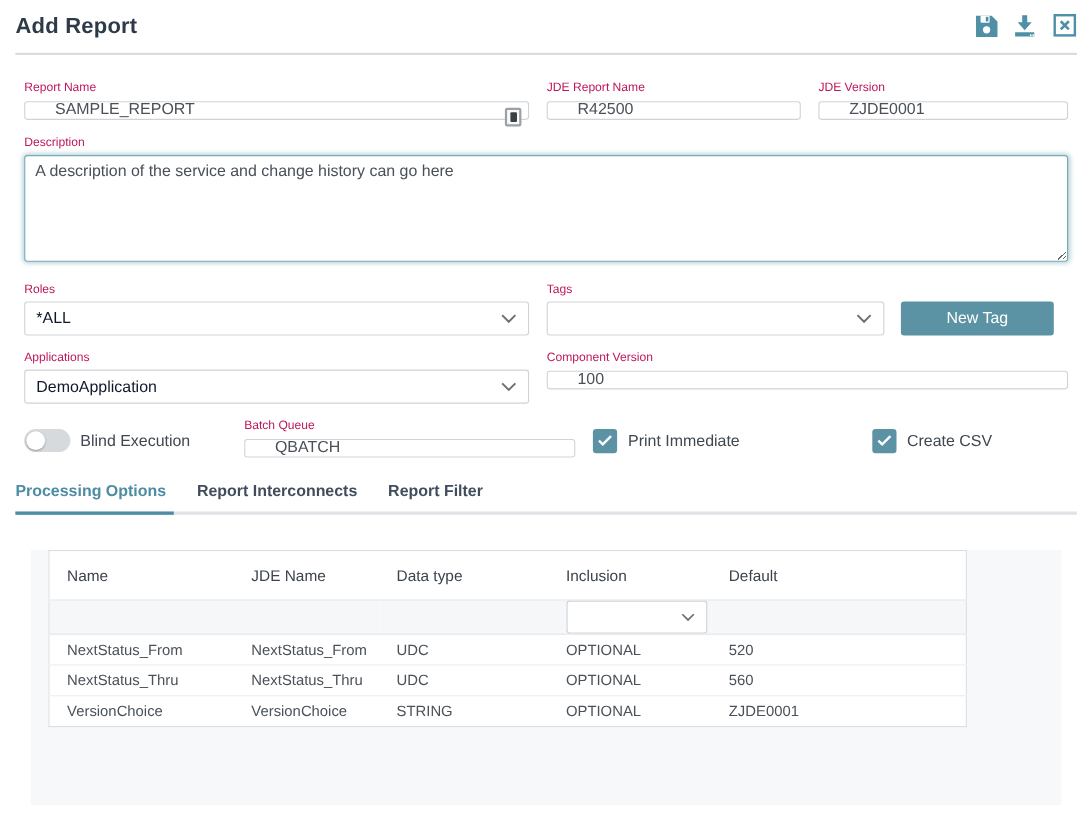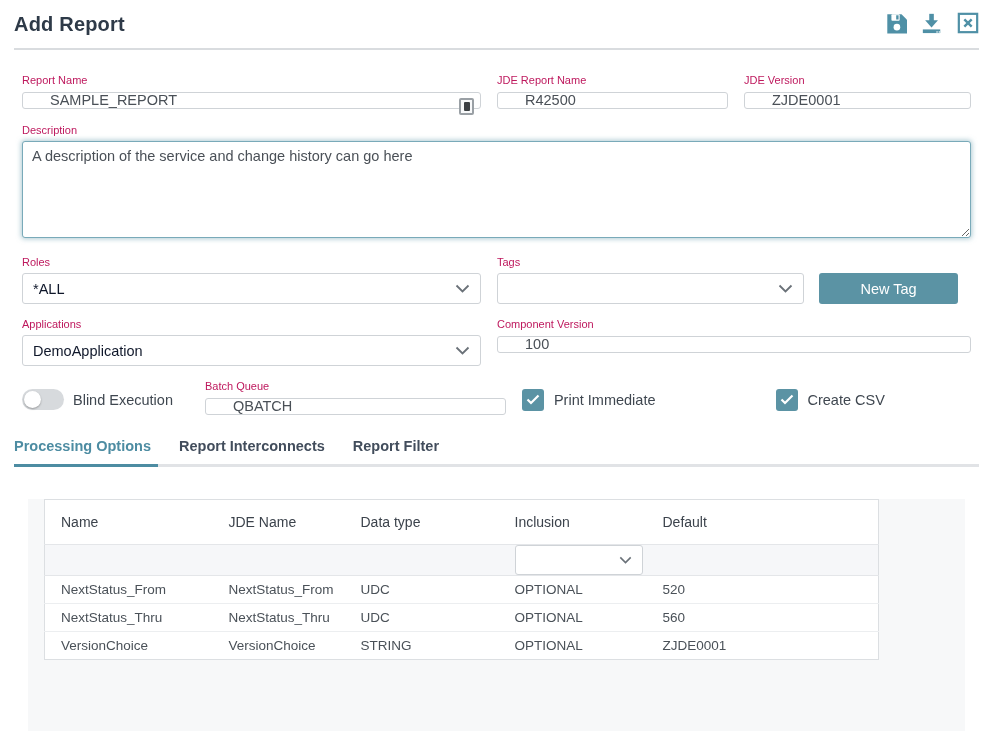--- a/index.html
+++ b/index.html
@@ -70,21 +70,21 @@
   .toggle-group{display:flex;align-items:center;gap:9px;height:31px;margin-bottom:0;}
   .toggle{
     width:42px;height:21px;border-radius:11px;background:#d7dadd;position:relative;
     cursor:pointer;flex:none;
   }
   .toggle .knob{
     position:absolute;left:2px;top:2px;width:17px;height:17px;border-radius:50%;
     background:#fff;box-shadow:0 1px 2px rgba(0,0,0,.3);
   }
   .ctrl-label{font-size:14.5px;color:#3f4750;}
-  .bq{width:301px;margin-left:32px;}
+  .bq{width:301px;margin-left:49px;}
   .cb-group{display:flex;align-items:center;gap:10px;height:31px;cursor:pointer;}
   .cb{
     width:22px;height:22px;border-radius:3px;background:var(--accent);
     display:flex;align-items:center;justify-content:center;flex:none;
   }
   .cb1{margin-left:16px;}
   .cb2{margin-left:120px;}
   
   .tabstrip{
     margin:15px 14px 0 14px;display:flex;border-bottom:3px solid #e1e3e6;

